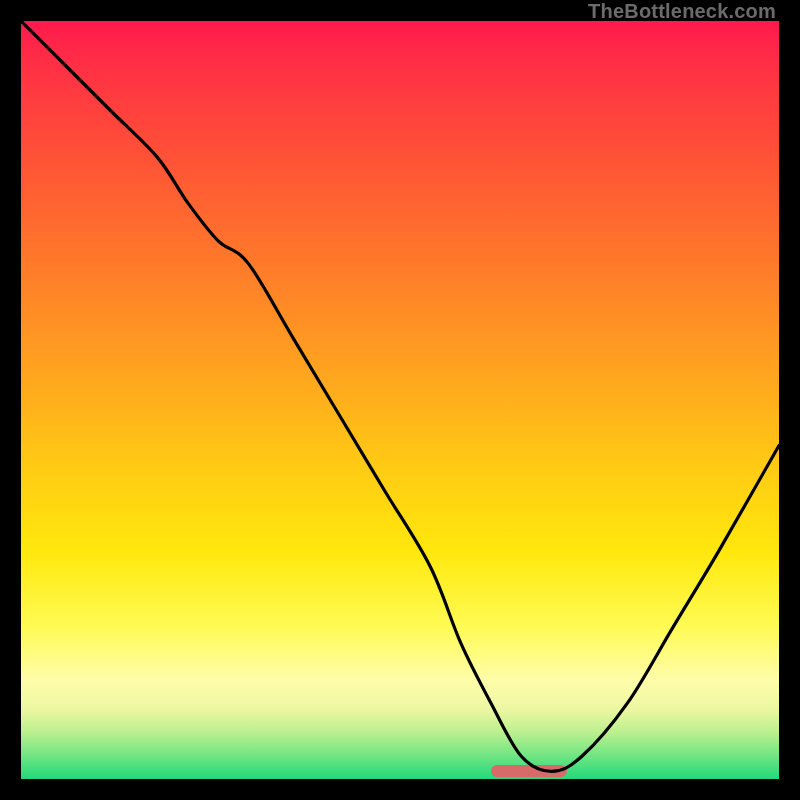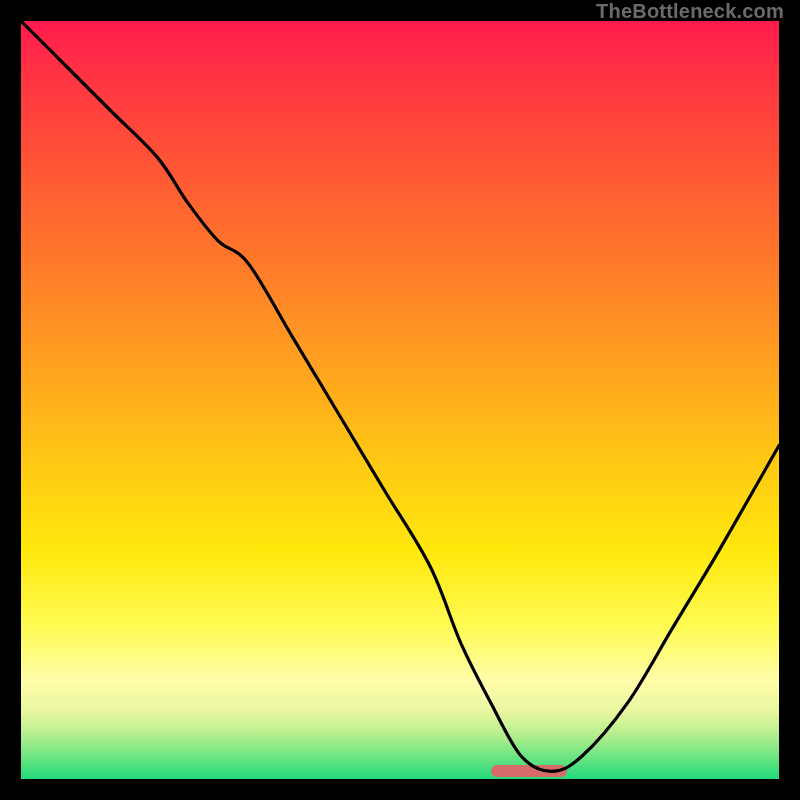--- a/index.html
+++ b/index.html
@@ -53,21 +53,21 @@
   }
   .curve {
     position: absolute;
     left: 0; top: 0;
     width: 758px;
     height: 758px;
   }
   .watermark {
     position: absolute;
     top: 0;
-    right: 16px;
+    right: 24px;
     font-size: 20px;
     font-weight: 600;
     color: #6b6b6b;
     letter-spacing: 0.2px;
     user-select: none;
   }
 </style>
 </head>
 <body>
 

